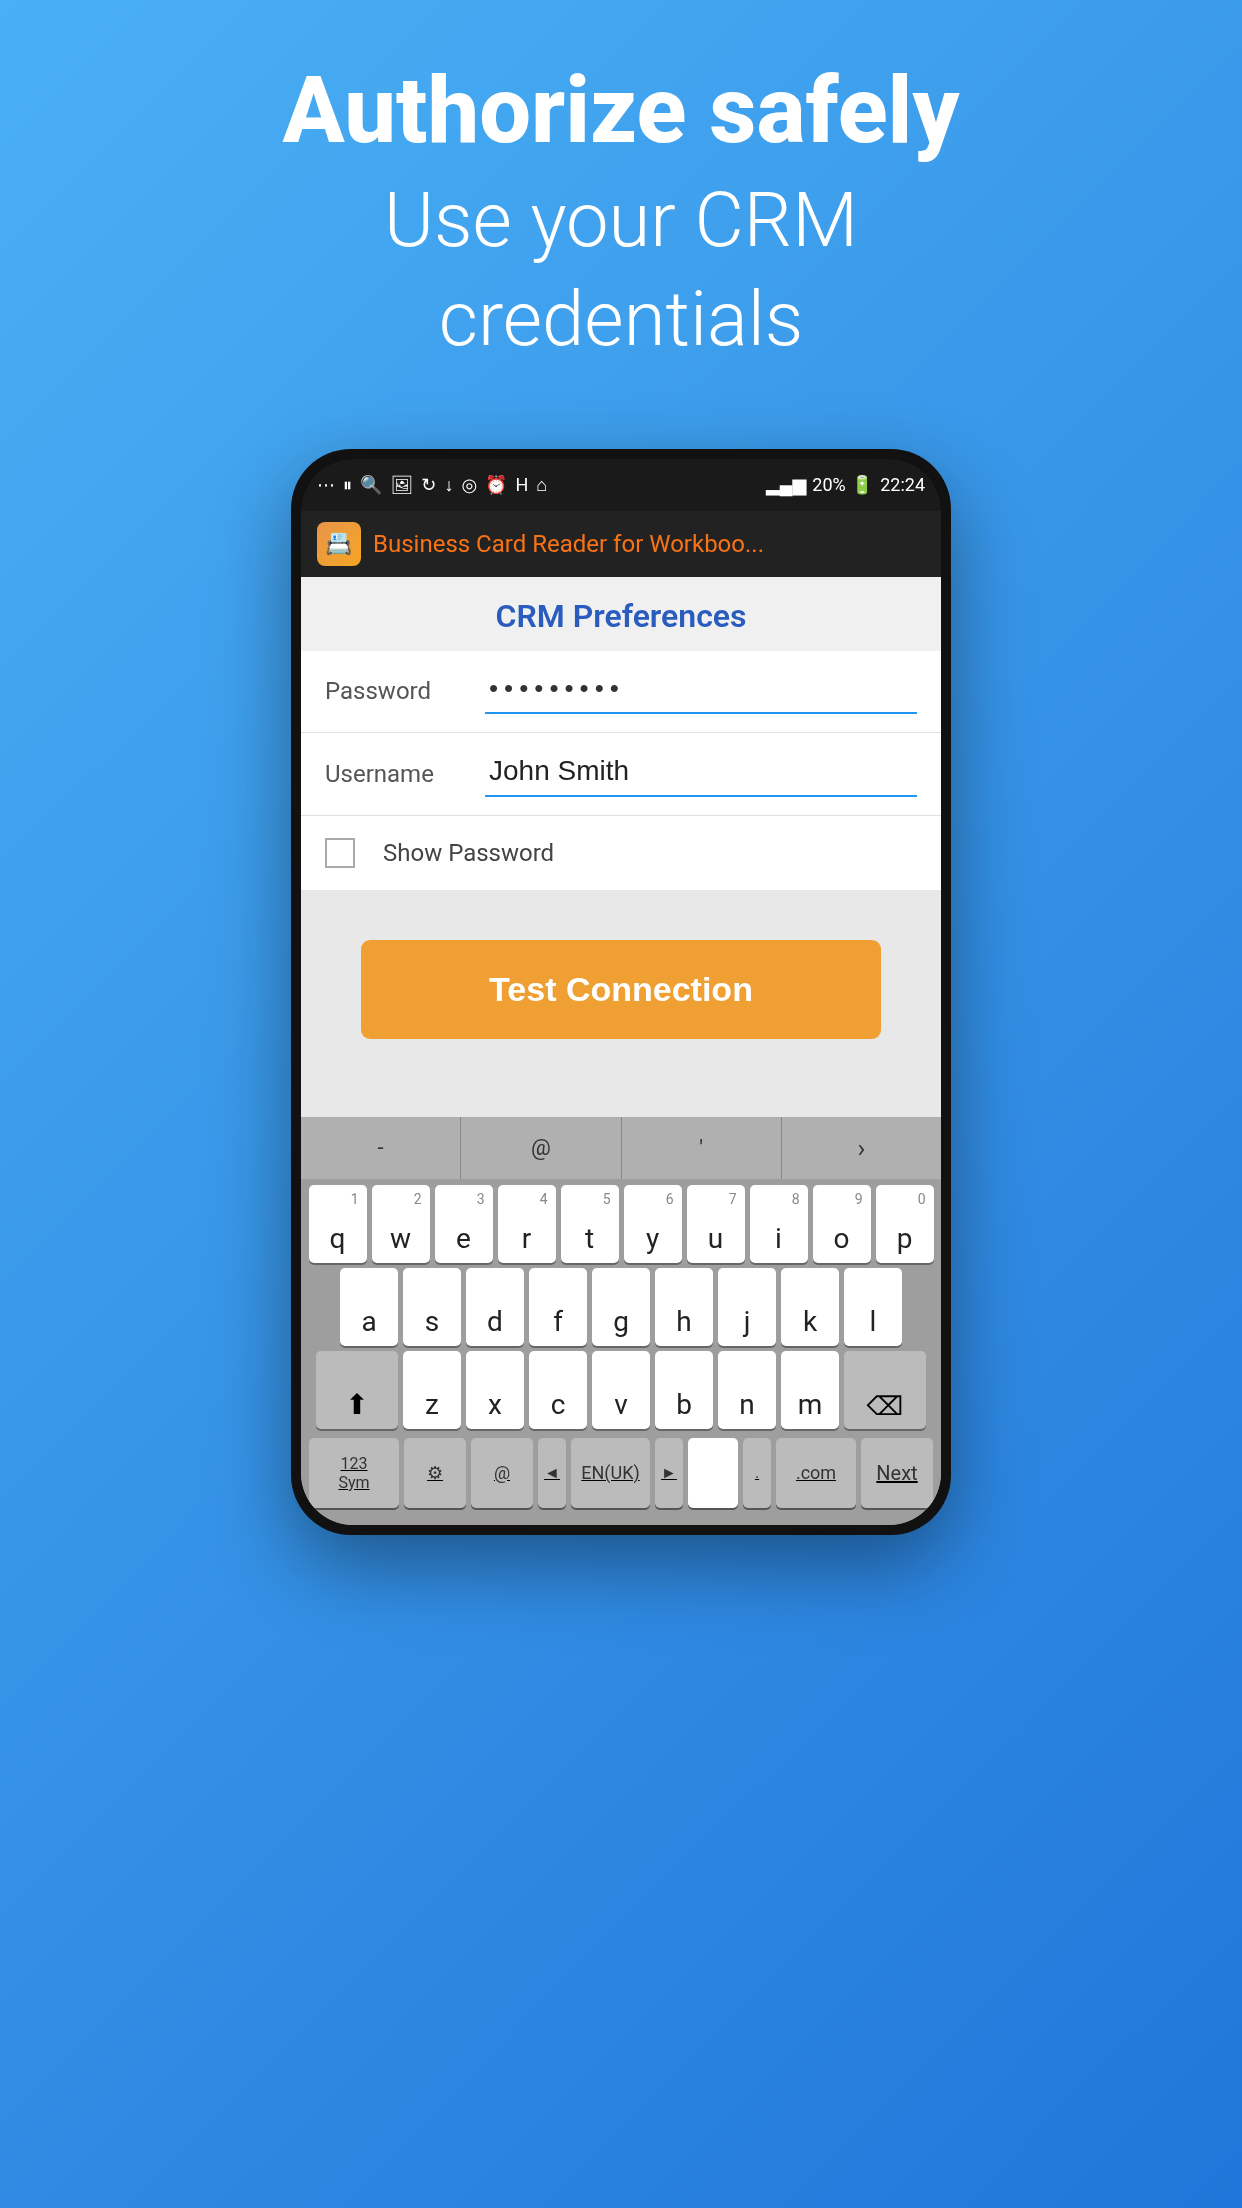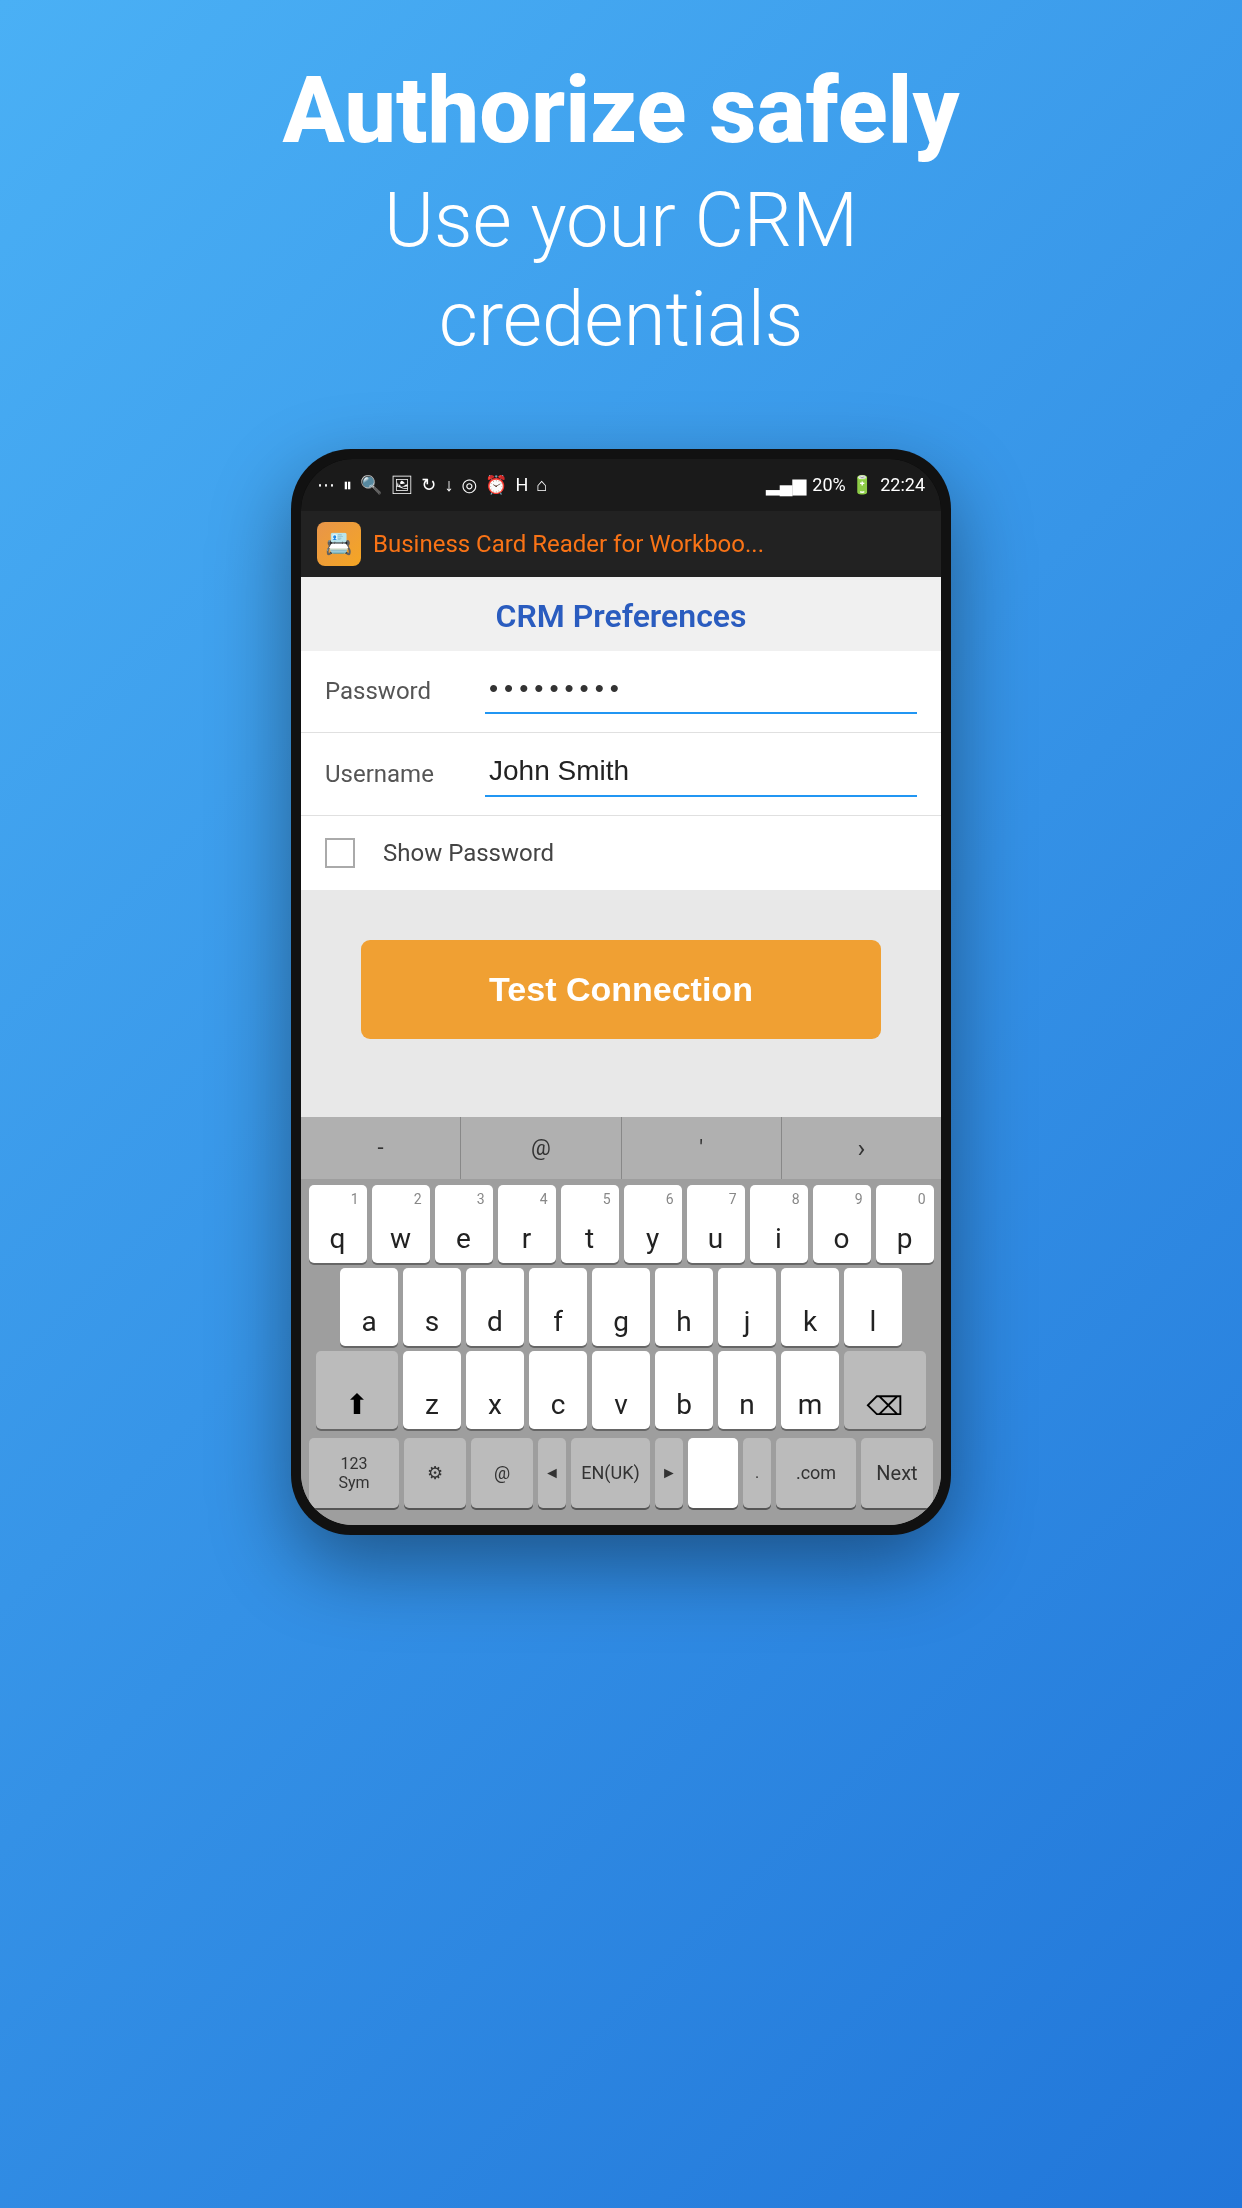--- a/index.html
+++ b/index.html
@@ -471,21 +471,21 @@
               <span class="key-letter">n</span>
             </div>
           <div class="key">
               <span class="key-letter">m</span>
             </div>
           <div class="key backspace-key">
               <span style="font-size:26px;">⌫</span>
             </div>
         </div>
 
-        <div class="key-row bottom-row" style="display:flex; gap:5px; align-items:center; padding:4px 4px 8px 4px;">
+        <div class="key-row bottom-row" style="display:flex; gap:5px; align-items:center; padding:4px 4px 8px 4px;text-decoration:underline;">
           <div class="bottom-key" style="width:90px; font-size:16px; flex-direction:column; line-height:1.2;">
               <span>123</span>
               <span>Sym</span>
             </div>
           <div class="bottom-key" style="width:62px;">⚙</div>
           <div class="bottom-key" style="width:62px;">@</div>
           <div class="bottom-key" style="width:28px; font-size:16px;">◄</div>
           <div class="bottom-key" style="flex:1; font-size:18px;">EN(UK)</div>
           <div class="bottom-key" style="width:28px; font-size:16px;">►</div>
           <div class="bottom-key" style="width:50px; background:white;"></div>

